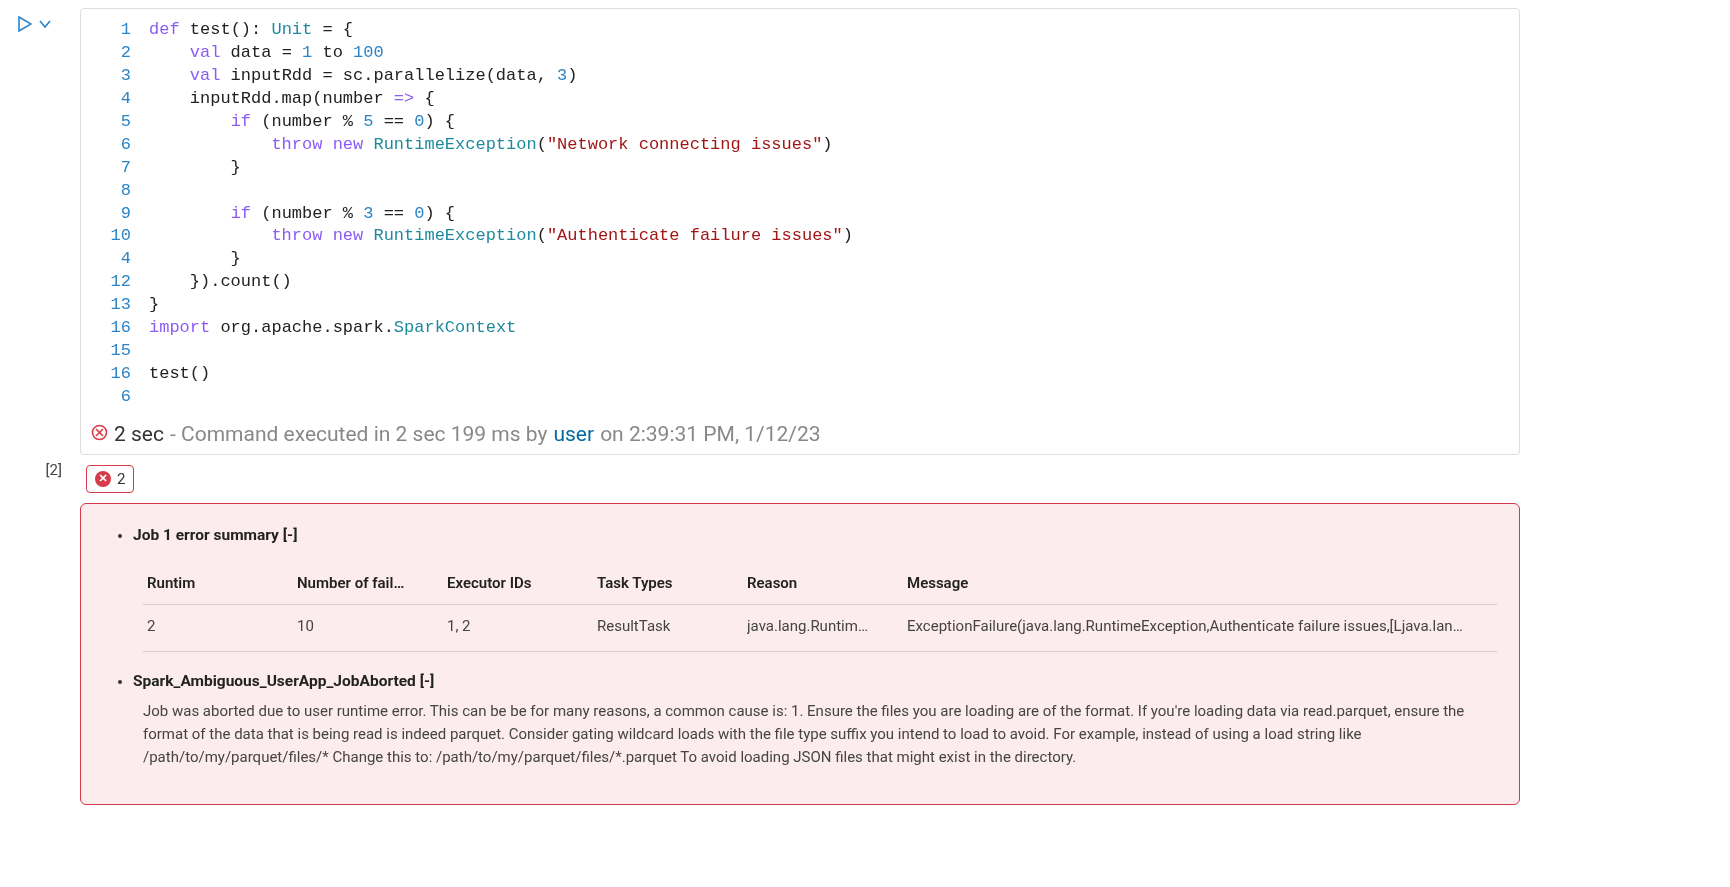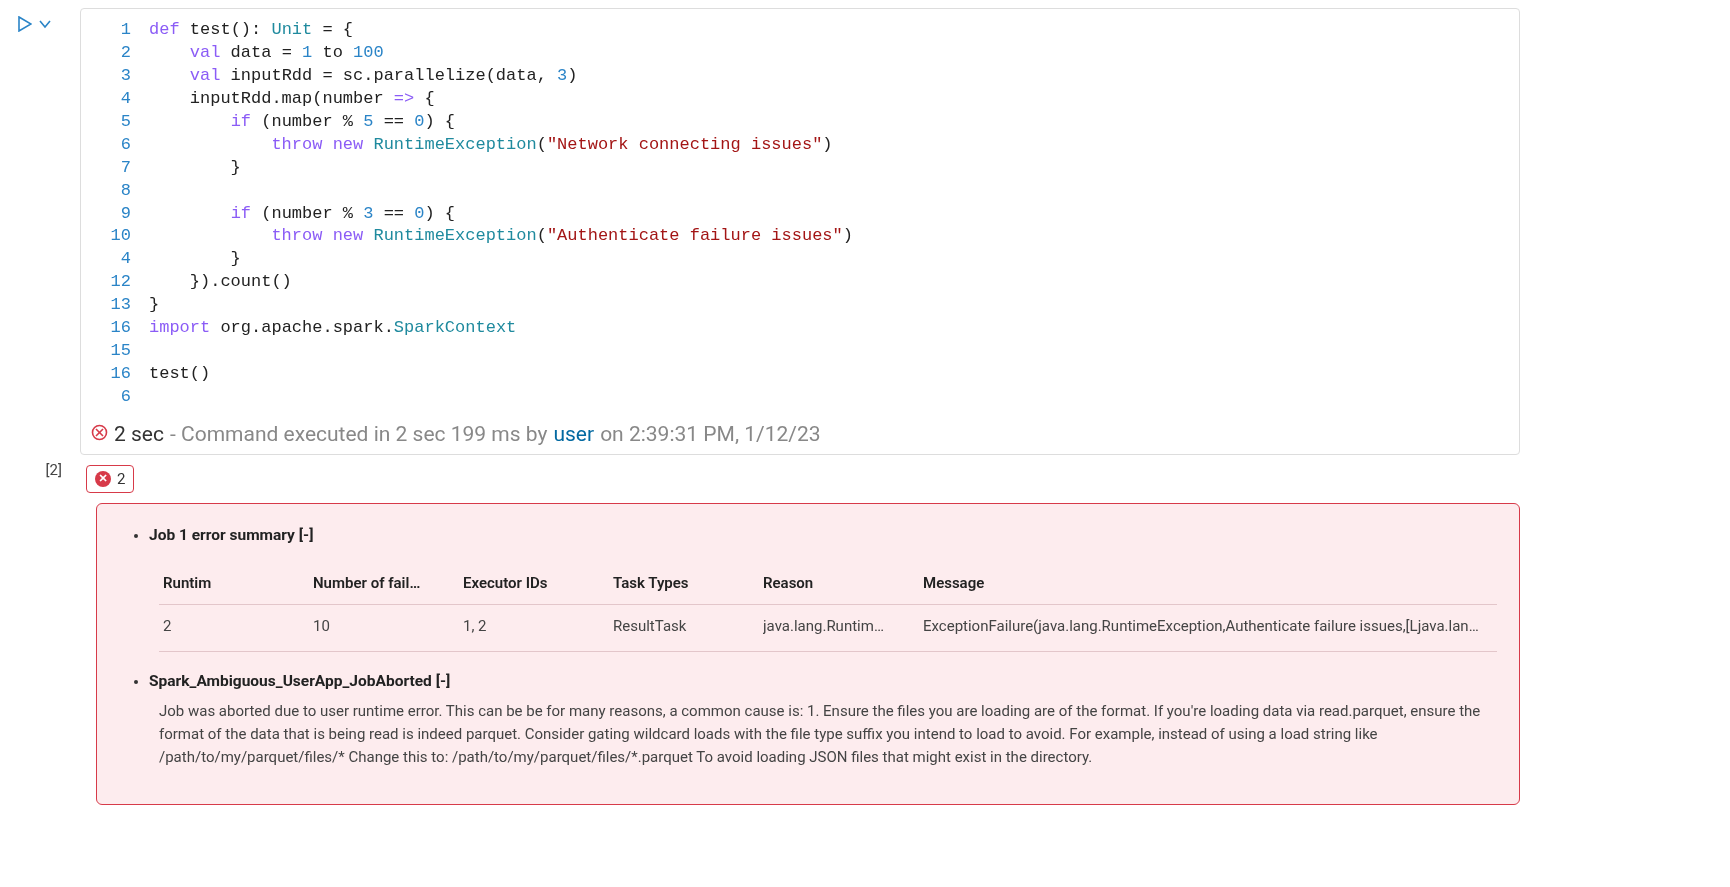--- a/index.html
+++ b/index.html
@@ -103,21 +103,20 @@
     display: inline-flex; align-items: center; justify-content: center;
     font-size: 11px; font-weight: bold;
   }
   .err-panel {
     border: 1.5px solid #d73a49;
     border-radius: 6px;
     background: #fdecee;
     margin-top: 10px;
     padding: 22px 22px 26px 22px;
     color: #333;
-    margin-left: 16px;
   }
   .err-panel ul { list-style: disc; padding-left: 30px; }
   .err-panel li { margin-bottom: 8px; }
   .err-panel li > .title { font-weight: 700; font-size: 15.5px; color: #222; }
   .table {
     margin: 18px 0 20px 10px;
   }
   .table-row {
     display: grid;
     grid-template-columns: 150px 150px 150px 150px 160px 1fr;

